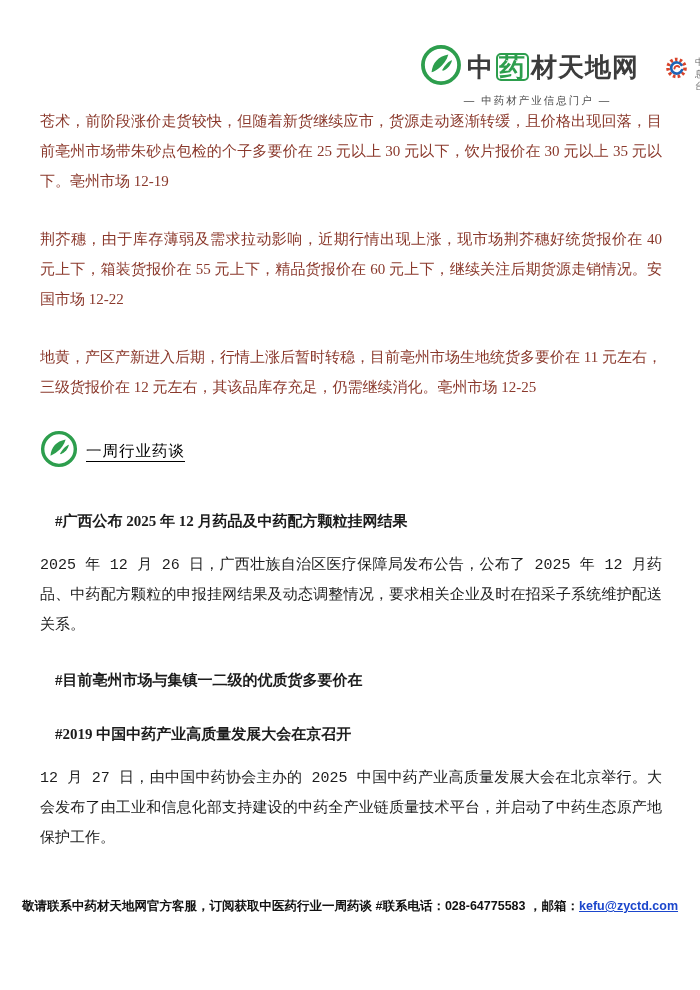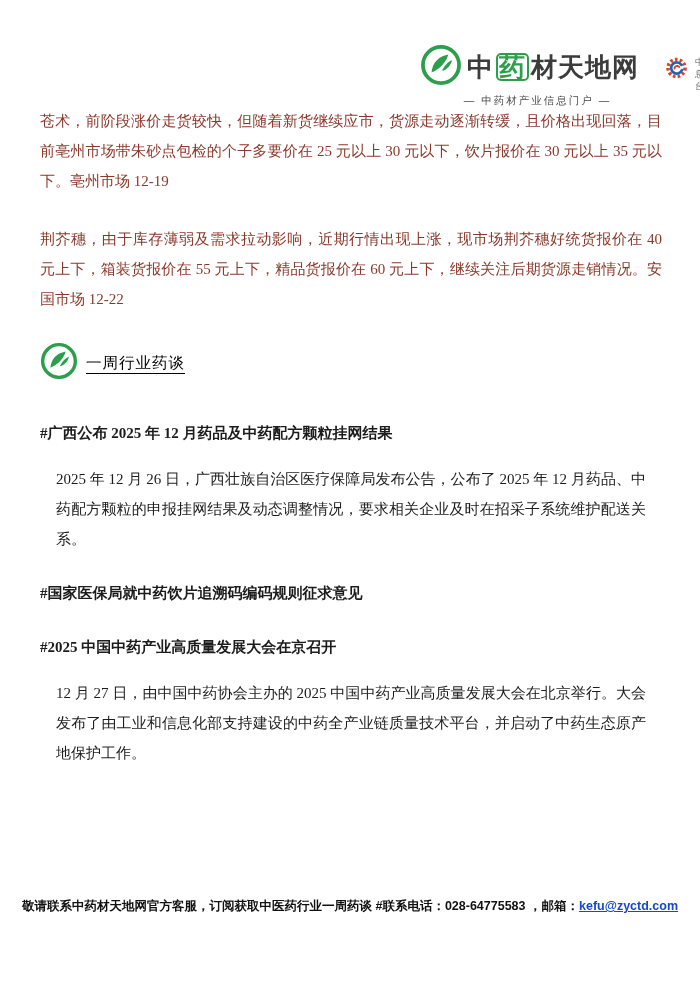--- a/index.html
+++ b/index.html
@@ -44,24 +44,24 @@
     margin:0 0 28px 0;font-size:15px;line-height:30px;color:var(--paragraph);
     text-align:justify;
   }
   .section-head{display:flex;align-items:center;gap:8px;margin:22px 0 34px 0;}
   .section-title{
     font-size:15.5px;color:#000;letter-spacing:1px;
     text-decoration:underline;text-underline-offset:5px;text-decoration-thickness:1px;
   }
   .news .news-item{margin-bottom:24px;}
   .news .news-title{
-    font-size:15px;line-height:30px;font-weight:bold;color:var(--ink);margin:0;
+    font-size:15px;line-height:30px;font-weight:bold;color:var(--ink);margin:15px;
   }
   .news .news-body{
-    font-size:15px;line-height:30px;color:var(--ink);text-align:justify;margin:16px;
+    font-size:15px;line-height:30px;color:var(--ink);text-align:justify;margin:0;font-family:Liberation Mono, monospace;
   }
   
   .footer{
     position:absolute;top:898px;left:0;width:700px;text-align:center;
     font-family:"Liberation Sans","DejaVu Sans",sans-serif;
     font-size:12.5px;font-weight:bold;color:#111;
   }
   .footer a{
     color:var(--link_blue);text-decoration:underline;font-weight:bold;
   }
@@ -96,43 +96,44 @@
     </span>
     <span class="platform-label">中药材产业信息监测预警平台</span>
   </div>
 </div>
 
 <div class="content">
 
   <div class="market">
     <p>苍术，前阶段涨价走货较快，但随着新货继续应市，货源走动逐渐转缓，且价格出现回落，目前亳州市场带朱砂点包检的个子多要价在 25 元以上 30 元以下，饮片报价在 30 元以上 35 元以下。亳州市场 12-19</p>
     <p>荆芥穗，由于库存薄弱及需求拉动影响，近期行情出现上涨，现市场荆芥穗好统货报价在 40 元上下，箱装货报价在 55 元上下，精品货报价在 60 元上下，继续关注后期货源走销情况。安国市场 12-22</p>
+    <p>地黄，产区产新进入后期，行情上涨后暂时转稳，目前亳州市场生地统货多要价在 11 元左右，三级货报价在 12 元左右，其该品库存充足，仍需继续消化。亳州市场 12-25</p>
   </div>
 
   <div class="section-head">
     <span class="icon">
       <svg width="38" height="38" viewBox="0 0 40 40">
         <circle cx="20" cy="20" r="17.2" fill="#ffffff" stroke="#2d9e4d" stroke-width="3.6"></circle>
         <path d="M11 27 C12 18 17 12 27 10 C25.5 15.5 22 20 18 23 C16 24.8 13 26.3 11 27 Z" fill="#2d9e4d"></path>
         <path d="M21 25 C24 19.5 28 16 30.5 15.5 C29.5 20 26.5 23.5 22 25.5 Z" fill="#2d9e4d"></path>
       </svg>
     </span>
     <span class="section-title">一周行业药谈</span>
   </div>
 
   <div class="news">
     <div class="news-item">
       <p class="news-title">#广西公布 2025 年 12 月药品及中药配方颗粒挂网结果</p>
       <p class="news-body">2025 年 12 月 26 日，广西壮族自治区医疗保障局发布公告，公布了 2025 年 12 月药品、中药配方颗粒的申报挂网结果及动态调整情况，要求相关企业及时在招采子系统维护配送关系。</p>
     </div>
     <div class="news-item">
-      <p class="news-title">#国家医保局就中药饮片追溯码编码规则征求意见</p>
+      <p class="news-title">#目前亳州市场与集镇一二级的优质货多要价在</p>
     </div>
     <div class="news-item">
-      <p class="news-title">#2025 中国中药产业高质量发展大会在京召开</p>
+      <p class="news-title">#2019 中国中药产业高质量发展大会在京召开</p>
       <p class="news-body">12 月 27 日，由中国中药协会主办的 2025 中国中药产业高质量发展大会在北京举行。大会发布了由工业和信息化部支持建设的中药全产业链质量技术平台，并启动了中药生态原产地保护工作。</p>
     </div>
   </div>
 
 </div>
 
 <div class="footer">
   <span>敬请联系中药材天地网官方客服，订阅获取中医药行业一周药谈 #联系电话：028-64775583 ，邮箱：</span><a href="#">kefu@zyctd.com</a>
 </div>
 

